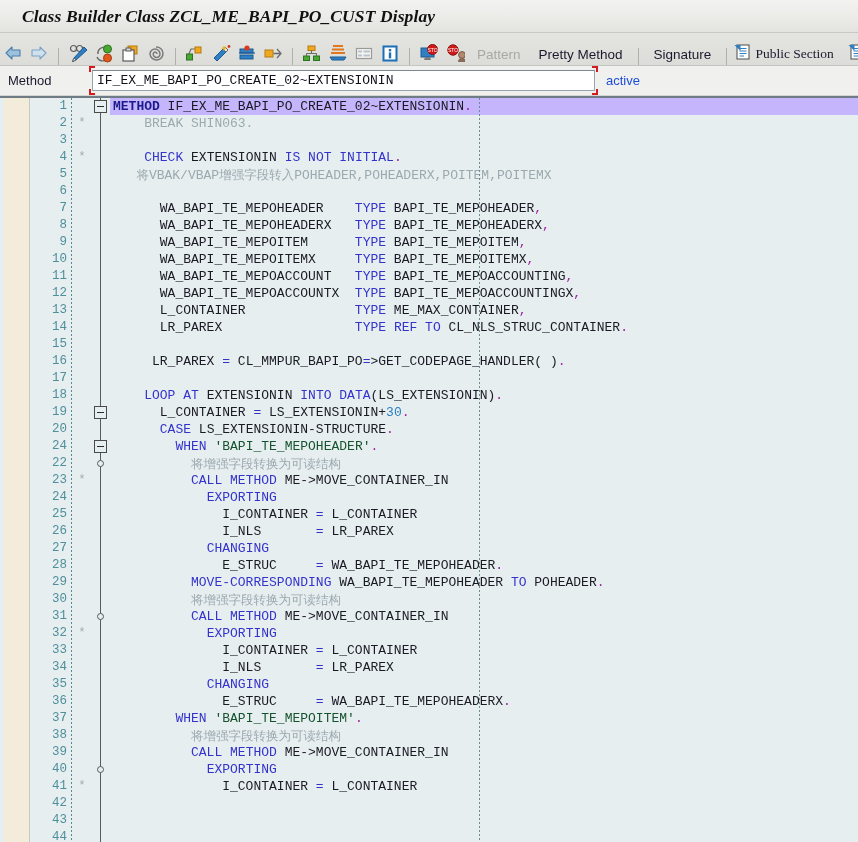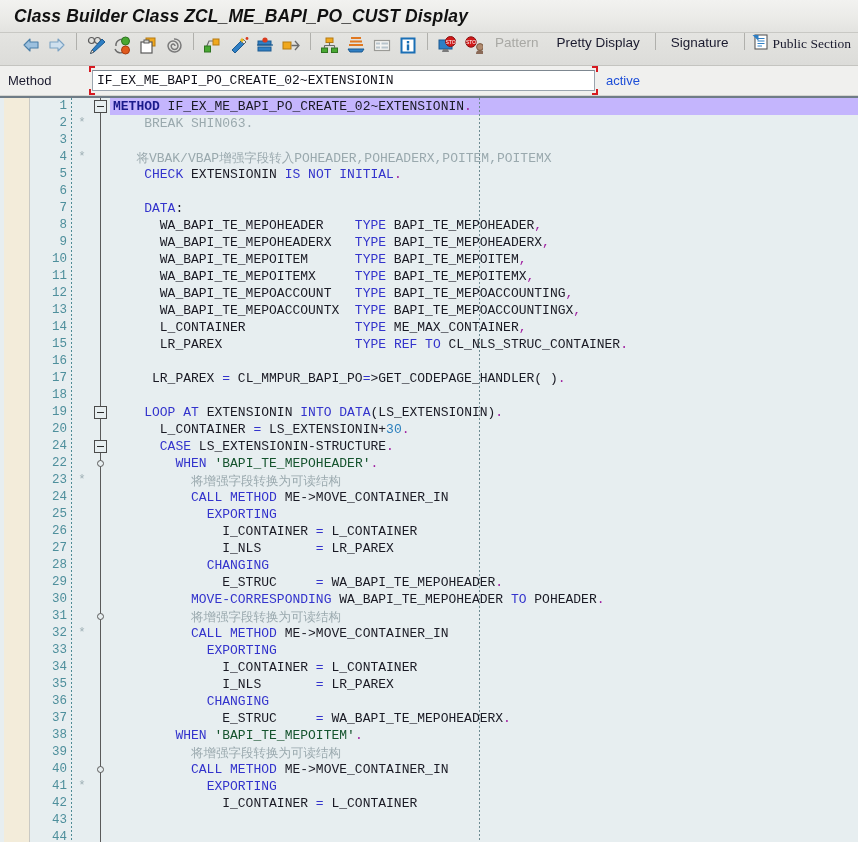--- a/index.html
+++ b/index.html
@@ -14,37 +14,38 @@
   
   #titlebar {
     height: 33px;
     background: linear-gradient(to bottom, #f2f2f0 0%, #ebebe8 55%, #e3e3e0 100%);
     border-bottom: 1px solid #c8c8c4;
     display: flex;
     align-items: center;
     padding-left: 14px;
   }
   #title-text {
-    font-family: Liberation Sans, sans-serif;
+    font-family: Liberation Serif, serif;
     font-style: italic;
     font-weight: bold;
     font-size: 17.5px;
     color: #111111;
     letter-spacing: .1px;
     white-space: nowrap;
+    margin-left: 8px;
   }
 
   
   #toolbar {
     height: 33px;
     background: linear-gradient(to bottom, #e4e4e1 0%, #dcdcd9 100%);
     border-bottom: 1px solid #c4c4c0;
     display: flex;
-    align-items: flex-start;
-    padding-left: 18px;
+    align-items: flex-end;
+    padding-left: 0;
     white-space: nowrap;
     overflow: hidden;
   }
   .tb-btn {
     width: 24px; height: 24px;
     display: inline-flex;
     align-items: center; justify-content: center;
     flex: 0 0 auto;
     margin: 0 1px;
   }
@@ -373,21 +374,21 @@
   <div class="tb-btn">
     <svg width="20" height="19" viewBox="0 0 20 19">
       <circle cx="8" cy="6" r="5.2" fill="#d01a1a" stroke="#8a1010" stroke-width="1"></circle>
       <text x="8" y="8" font-size="5" fill="#ffffff" text-anchor="middle" font-family="Liberation Sans">STO</text>
       <path d="M13 18 a4 4 0 0 1 8 0 Z" fill="#8a6a58"></path>
       <circle cx="17" cy="11" r="3.4" fill="#b08a6e" stroke="#7a5a42" stroke-width="1"></circle>
     </svg>
   </div>
 
   <span class="tb-text disabled">Pattern</span>
-  <span class="tb-text">Pretty Display</span>
+  <span class="tb-text">Pretty Method</span>
 
   <div class="tb-sep"></div>
 
   <span class="tb-text">Signature</span>
 
   <div class="tb-sep"></div>
 
   <div class="tb-labeled">
     <span>
       <svg width="19" height="18" viewBox="0 0 19 18">
@@ -525,24 +526,23 @@
       <div class="fold-box" style="top: 342px;"></div>
       <div class="fold-dot" style="top: 362px;"></div>
       <div class="fold-dot" style="top: 515px;"></div>
       <div class="fold-dot" style="top: 668px;"></div>
     </div>
   <div id="code-area">
     <div id="margin-ruler"></div>
   <div class="cline cur"><span class="kwb">METHOD</span> IF_EX_ME_BAPI_PO_CREATE_02~EXTENSIONIN<span class="pun">.</span></div>
       <div class="cline"><span class="cmt">    BREAK SHIN063.</span></div>
       <div class="cline"></div>
+      <div class="cline">    <span class="kw">CHECK</span> EXTENSIONIN <span class="kw">IS</span> <span class="kw">NOT</span> <span class="kw">INITIAL</span><span class="pun">.</span></div>
       <div class="cline"><span class="cmt">   <span class="cmtcjk">将</span>VBAK/VBAP<span class="cmtcjk">增强字段转入</span>POHEADER,POHEADERX,POITEM,POITEMX</span></div>
-      <div class="cline">    <span class="kw">CHECK</span> EXTENSIONIN <span class="kw">IS</span> <span class="kw">NOT</span> <span class="kw">INITIAL</span><span class="pun">.</span></div>
       <div class="cline"></div>
-      <div class="cline">    <span class="kw">DATA</span>:</div>
       <div class="cline">      WA_BAPI_TE_MEPOHEADER    <span class="kw">TYPE</span> BAPI_TE_MEPOHEADER<span class="pun">,</span></div>
       <div class="cline">      WA_BAPI_TE_MEPOHEADERX   <span class="kw">TYPE</span> BAPI_TE_MEPOHEADERX<span class="pun">,</span></div>
       <div class="cline">      WA_BAPI_TE_MEPOITEM      <span class="kw">TYPE</span> BAPI_TE_MEPOITEM<span class="pun">,</span></div>
       <div class="cline">      WA_BAPI_TE_MEPOITEMX     <span class="kw">TYPE</span> BAPI_TE_MEPOITEMX<span class="pun">,</span></div>
       <div class="cline">      WA_BAPI_TE_MEPOACCOUNT   <span class="kw">TYPE</span> BAPI_TE_MEPOACCOUNTING<span class="pun">,</span></div>
       <div class="cline">      WA_BAPI_TE_MEPOACCOUNTX  <span class="kw">TYPE</span> BAPI_TE_MEPOACCOUNTINGX<span class="pun">,</span></div>
       <div class="cline">      L_CONTAINER              <span class="kw">TYPE</span> ME_MAX_CONTAINER<span class="pun">,</span></div>
       <div class="cline">      LR_PAREX                 <span class="kw">TYPE</span> <span class="kw">REF</span> <span class="kw">TO</span> CL_NLS_STRUC_CONTAINER<span class="pun">.</span></div>
       <div class="cline"></div>
       <div class="cline">     LR_PAREX <span class="op">=</span> CL_MMPUR_BAPI_PO<span class="op">=</span>&gt;GET_CODEPAGE_HANDLER( )<span class="pun">.</span></div>

